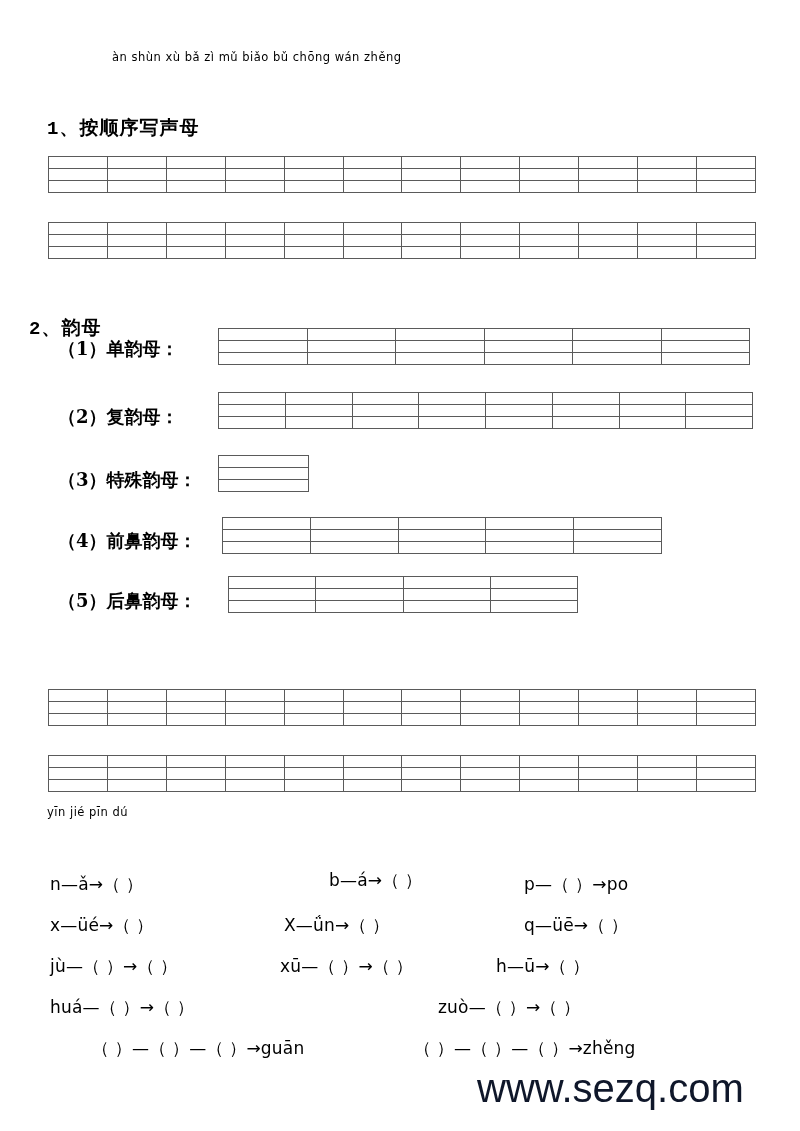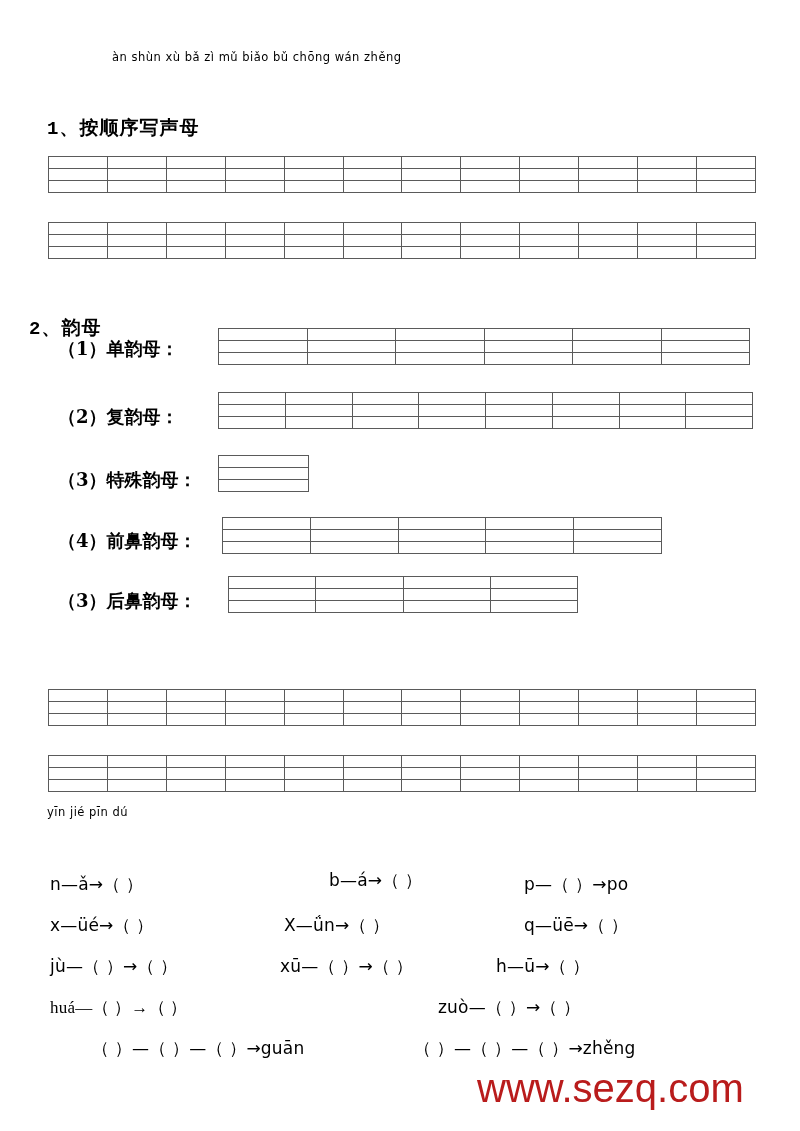--- a/index.html
+++ b/index.html
@@ -83,21 +83,21 @@
     white-space: nowrap;
     line-height: 1;
     letter-spacing: 0.2px;
   }
 
   
   .watermark {
     position: absolute;
     font-family: "Liberation Sans", sans-serif;
     font-size: 40px;
-    color: #b91c1c;
+    color: #0f172a;
     white-space: nowrap;
     letter-spacing: 0px;
     line-height: 1;
   }
 </style>
 </head>
 <body>
 
 <div class="page">
 
@@ -304,21 +304,21 @@
       <tr>
         <td></td>
           <td></td>
         <td></td>
           <td></td>
         <td></td>
       </tr>
     </tbody>
   </table>
 
-  <div class="item-label" style="left:58px; top:592px;">（3）后鼻韵母：</div>
+  <div class="item-label" style="left:58px; top:592px;">（5）后鼻韵母：</div>
   <table class="grid" style="left:228px; top:576px; width:350px;">
     <tbody>
       <tr>
         <td></td>
           <td></td>
         <td></td>
           <td></td>
       </tr>
       <tr>
         <td></td>
@@ -439,21 +439,21 @@
   <div class="pin-item" style="left:524px; top:876px;">p—（          ）→po</div>
 
   <div class="pin-item" style="left:50px; top:917px;">x—üé→（          ）</div>
   <div class="pin-item" style="left:284px; top:917px;">X—ǘn→（          ）</div>
   <div class="pin-item" style="left:524px; top:917px;">q—üē→（          ）</div>
 
   <div class="pin-item" style="left:50px; top:958px;">jù—（     ）→（      ）</div>
   <div class="pin-item" style="left:280px; top:958px;">xū—（    ）→（    ）</div>
   <div class="pin-item" style="left:496px; top:958px;">h—ū→（        ）</div>
 
-  <div class="pin-item" style="left:50px; top:999px;font-family:Liberation Serif, serif;">huá—（     ）→（      ）</div>
+  <div class="pin-item" style="left:50px; top:999px;">huá—（     ）→（      ）</div>
   <div class="pin-item" style="left:438px; top:999px;">zuò—（       ）→（       ）</div>
 
   <div class="pin-item" style="left:92px; top:1040px;">（  ）—（  ）—（  ）→guān</div>
   <div class="pin-item" style="left:414px; top:1040px;">（  ）—（  ）—（  ）→zhěng</div>
 
   <div class="watermark" style="left:477px; top:1068px;">www.sezq.com</div>
 
 </div>
 
 </body></html>

